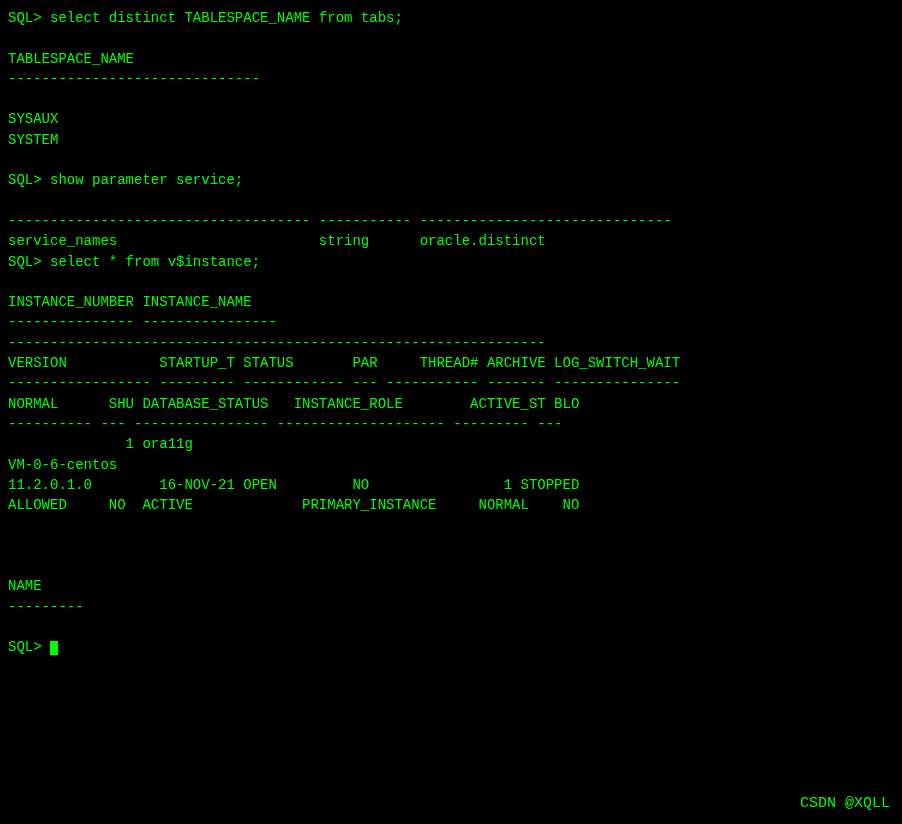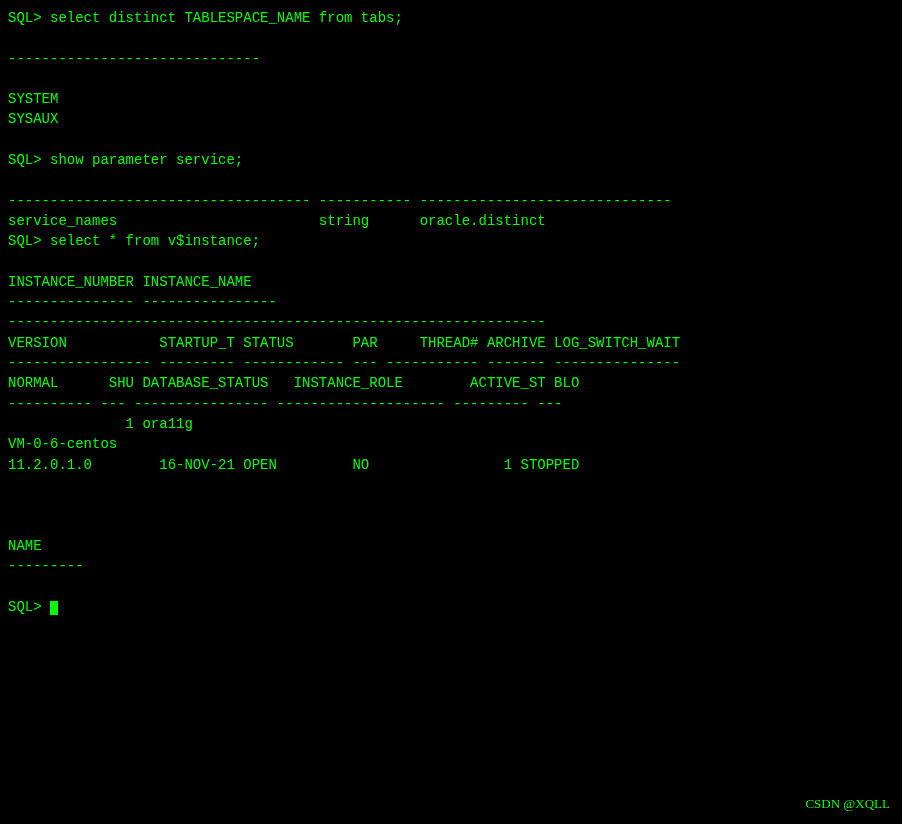--- a/index.html
+++ b/index.html
@@ -31,63 +31,65 @@
       color: #00ff00;
     }
     .line-empty {
       height: 1.45em;
     }
     .watermark {
       position: absolute;
       bottom: 12px;
       right: 12px;
       color: #00ff00;
-      font-family: Liberation Serif, serif;
-      font-size: 13px;
+      font-family: Liberation Mono, monospace;
+      font-size: 15px;
     }
     .cursor {
       display: inline-block;
       width: 8px;
       height: 14px;
       background-color: #00ff00;
       vertical-align: text-bottom;
       animation: blink 1s step-end infinite;
     }
     @keyframes blink {
       50% { opacity: 0; }
     }
   </style>
 </head>
 <body>
 
 <div class="terminal">
   <div id="terminal-content">
       <div class="line">SQL&gt; select distinct TABLESPACE_NAME from tabs;</div>
       <div class="line-empty"></div>
+      <div class="line">TABLESPACE_NAME</div>
       <div class="line">------------------------------</div>
       <div class="line-empty"></div>
+      <div class="line">SYSAUX</div>
       <div class="line">SYSTEM</div>
-      <div class="line">SYSAUX</div>
       <div class="line-empty"></div>
       <div class="line">SQL&gt; show parameter service;</div>
       <div class="line-empty"></div>
       <div class="line">------------------------------------ ----------- ------------------------------</div>
       <div class="line">service_names                        string      oracle.distinct</div>
       <div class="line">SQL&gt; select * from v$instance;</div>
       <div class="line-empty"></div>
       <div class="line">INSTANCE_NUMBER INSTANCE_NAME</div>
       <div class="line">--------------- ----------------</div>
       <div class="line">----------------------------------------------------------------</div>
       <div class="line">VERSION           STARTUP_T STATUS       PAR     THREAD# ARCHIVE LOG_SWITCH_WAIT</div>
       <div class="line">----------------- --------- ------------ --- ----------- ------- ---------------</div>
       <div class="line">NORMAL      SHU DATABASE_STATUS   INSTANCE_ROLE        ACTIVE_ST BLO</div>
       <div class="line">---------- --- ---------------- -------------------- --------- ---</div>
       <div class="line">              1 ora11g</div>
       <div class="line">VM-0-6-centos</div>
       <div class="line">11.2.0.1.0        16-NOV-21 OPEN         NO                1 STOPPED</div>
+      <div class="line">ALLOWED     NO  ACTIVE             PRIMARY_INSTANCE     NORMAL    NO</div>
       <div class="line-empty"></div>
       <div class="line-empty"></div>
       <div class="line-empty"></div>
       <div class="line">NAME</div>
       <div class="line">---------</div>
       <div class="line-empty"></div>
       <div class="line">SQL&gt; <span class="cursor"></span></div>
     </div>
   <div class="watermark">CSDN @XQLL</div>
 </div>

